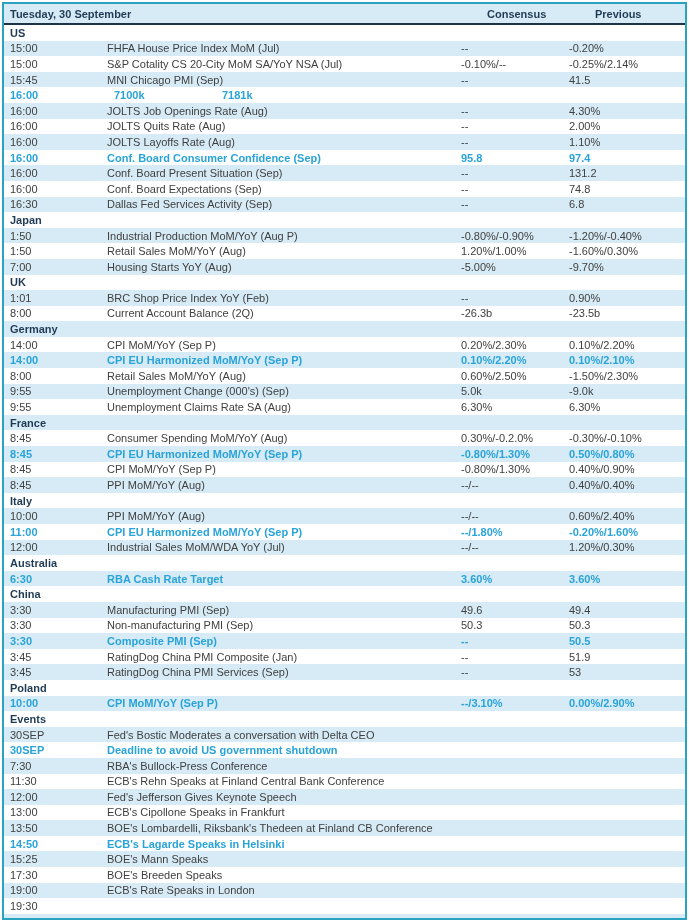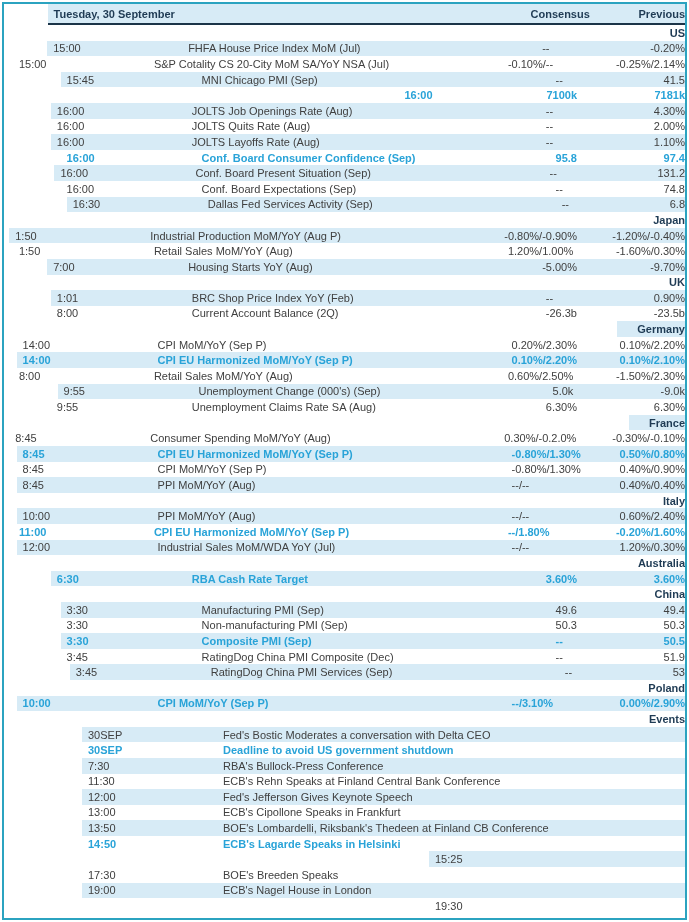--- a/index.html
+++ b/index.html
@@ -16,21 +16,20 @@
     font-family:"Liberation Sans", sans-serif;
   }
   .table-wrap{
     box-sizing:border-box;
     margin:2px;
     width:685px;height:918px;
     border:2px solid var(--teal-border);
     display:flex;flex-direction:column;
     overflow:hidden;
     background:#ffffff;
-    align-items:flex-end;
   }
   .row{
     display:flex;
     flex:1 1 0;
     align-items:center;
     font-size:11px;
     color:var(--body-text);
     white-space:nowrap;
     overflow:hidden;
     min-height:0;
@@ -45,25 +44,25 @@
   }
   .section-row{
     font-weight:bold;
     color:var(--navy);
   }
   .row.hl .cell{
     color:var(--accent);
     font-weight:bold;
   }
   .cell{box-sizing:border-box;overflow:hidden;white-space:nowrap;}
-  .c-time{width:141px;padding-left:6px;flex:none;}
+  .c-time{width:103px;padding-left:6px;flex:none;}
   .c-event{width:347px;flex:none;}
   .c-cons{width:112px;padding-left:7px;flex:none;}
   .c-prev{flex:1;padding-left:3px;}
-  .c-span{flex:1;padding-left:20px;}
+  .c-span{flex:1;padding-left:6px;}
   .header-title{width:476px;padding-left:6px;flex:none;}
   .filler{flex:0 0 4px;background:var(--alt-bg);}
 </style>
 </head>
 <body>
 
 <div class="table-wrap">
   <div class="row header-row">
     <div class="cell header-title">Tuesday, 30 September</div>
     <div class="cell c-cons">Consensus</div>
@@ -239,21 +238,21 @@
         <div class="cell c-event">Non-manufacturing PMI (Sep)</div>
         <div class="cell c-cons">50.3</div>
         <div class="cell c-prev">50.3</div>
       </div><div class="row alt hl">
         <div class="cell c-time">3:30</div>
         <div class="cell c-event">Composite PMI (Sep)</div>
         <div class="cell c-cons">--</div>
         <div class="cell c-prev">50.5</div>
       </div><div class="row">
         <div class="cell c-time">3:45</div>
-        <div class="cell c-event">RatingDog China PMI Composite (Dec)</div>
+        <div class="cell c-event">RatingDog China PMI Composite (Jan)</div>
         <div class="cell c-cons">--</div>
         <div class="cell c-prev">51.9</div>
       </div><div class="row alt">
         <div class="cell c-time">3:45</div>
         <div class="cell c-event">RatingDog China PMI Services (Sep)</div>
         <div class="cell c-cons">--</div>
         <div class="cell c-prev">53</div>
       </div><div class="row section-row">
         <div class="cell c-span">Poland</div>
       </div><div class="row alt hl">
@@ -298,30 +297,31 @@
         <div class="cell c-event">BOE's Lombardelli, Riksbank's Thedeen at Finland CB Conference</div>
         <div class="cell c-cons"></div>
         <div class="cell c-prev"></div>
       </div><div class="row hl">
         <div class="cell c-time">14:50</div>
         <div class="cell c-event">ECB's Lagarde Speaks in Helsinki</div>
         <div class="cell c-cons"></div>
         <div class="cell c-prev"></div>
       </div><div class="row alt">
         <div class="cell c-time">15:25</div>
+        <div class="cell c-event">BOE's Mann Speaks</div>
         <div class="cell c-cons"></div>
         <div class="cell c-prev"></div>
       </div><div class="row">
         <div class="cell c-time">17:30</div>
         <div class="cell c-event">BOE's Breeden Speaks</div>
         <div class="cell c-cons"></div>
         <div class="cell c-prev"></div>
       </div><div class="row alt">
         <div class="cell c-time">19:00</div>
-        <div class="cell c-event">ECB's Nagel House in London</div>
+        <div class="cell c-event">ECB's Rate Speaks in London</div>
         <div class="cell c-cons"></div>
         <div class="cell c-prev"></div>
       </div><div class="row">
         <div class="cell c-time">19:30</div>
         <div class="cell c-cons"></div>
         <div class="cell c-prev"></div>
       </div></div>
   <div class="filler"></div>
 </div>
 

